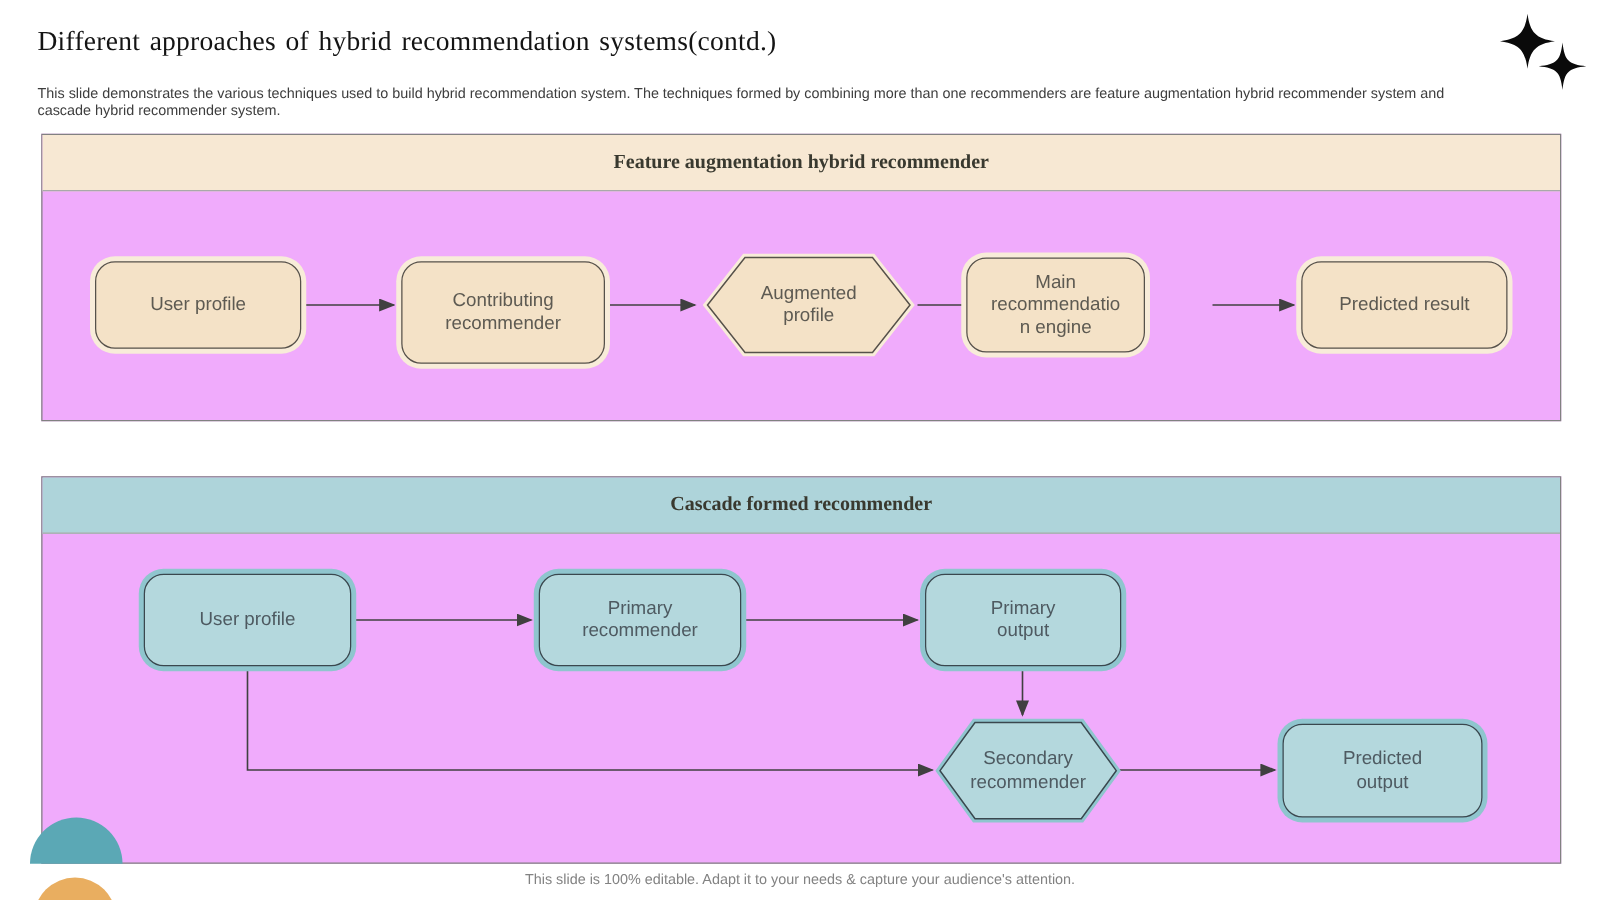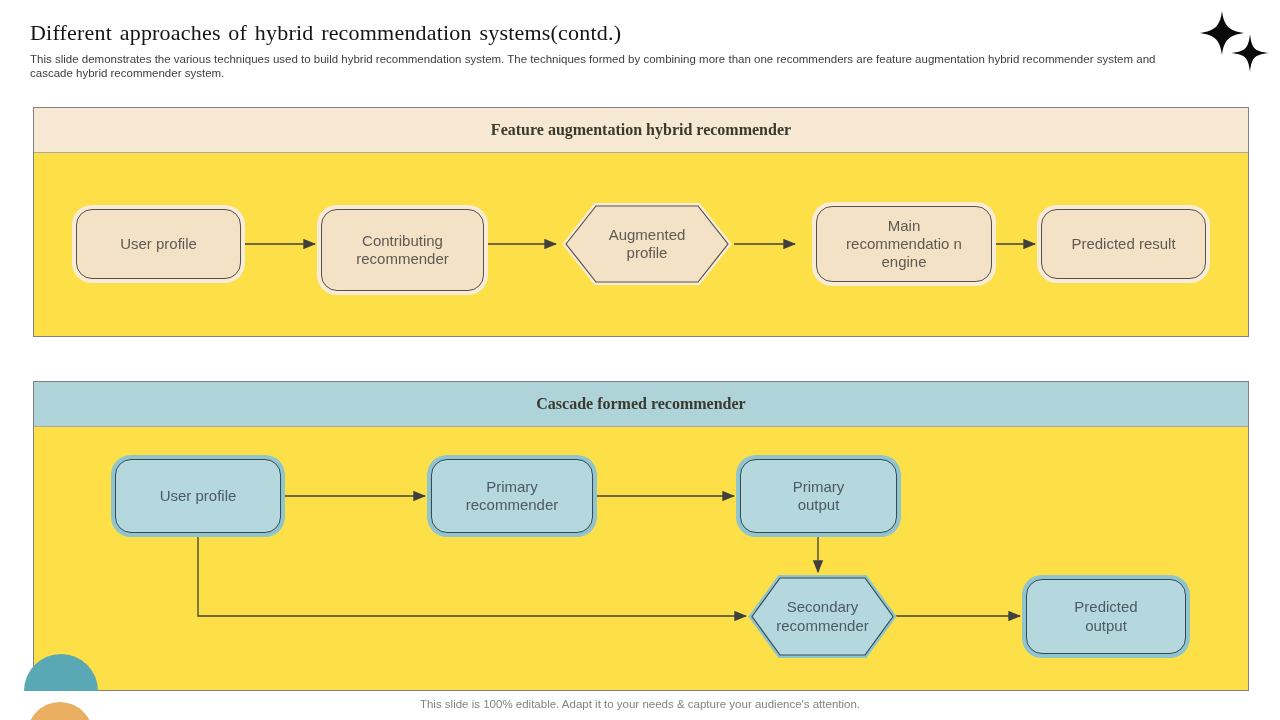--- a/index.html
+++ b/index.html
@@ -13,27 +13,27 @@
   .slide{
     position:relative; width:1280px; height:720px; background:#ffffff;
     font-family:"Liberation Sans", sans-serif; overflow:hidden;
   }
   .title-area{position:absolute; left:30px; top:20px; width:1160px;}
   .title{
     font-family:"Liberation Serif", serif; font-weight:400; font-size:22px;
     color:var(--title-color); letter-spacing:.2px; word-spacing:2px; white-space:nowrap;
   }
   .subtitle{
-    margin-top:6px; font-size:11.5px; line-height:1.25; color:var(--subtitle-color);
+    margin-top:22px; font-size:11.5px; line-height:1.25; color:var(--subtitle-color);
     max-width:1185px;
   }
   .logo{position:absolute; left:1192px; top:8px;}
   .logo path{fill:#0a0a0a;}
 
-  .panel{position:absolute; left:33px; width:1216px; border:1px solid var(--panel-border); background:#fde047;}
+  .panel{position:absolute; left:33px; width:1216px; border:1px solid var(--panel-border); background:#f0abfc;}
   .panel1{top:107px; height:230px;}
   .panel2{top:381px; height:310px;}
   .panel-header{
     height:45px; display:flex; align-items:center; justify-content:center;
     font-family:"Liberation Serif", serif; font-weight:700; font-size:16px; color:var(--header-text);
     border-bottom:1px solid #a9a9a9;
   }
   .tan-header{background:var(--tan-header);}
   .teal-header{background:var(--teal-header);}
   .panel-body{position:relative; width:100%;}
@@ -113,21 +113,21 @@
       </div>
 
       <div class="hex" style="left:528px;top:49px;width:170px;height:84px">
         <svg width="170" height="84" viewBox="0 0 170 84">
           <polygon class="hex-glow tan-g" points="4,42 34,4 136,4 166,42 136,80 34,80"></polygon>
           <polygon class="hex-fill tan-f" points="4,42 34,4 136,4 166,42 136,80 34,80"></polygon>
         </svg>
         <span class="hex-label tan-t">Augmented profile</span>
       </div>
 
-      <div class="node rounded tan narrow" style="left:782px;top:53px;width:176px;height:76px">
+      <div class="node rounded tan narrow" style="left:739px;top:53px;width:143px;height:76px">
         <span>Main recommendatio n engine</span>
       </div>
 
       <div class="node rounded tan" style="left:1007px;top:56px;width:165px;height:70px">
         <span>Predicted result</span>
       </div>
     </div>
   </section>
 
   <section class="panel panel2">

